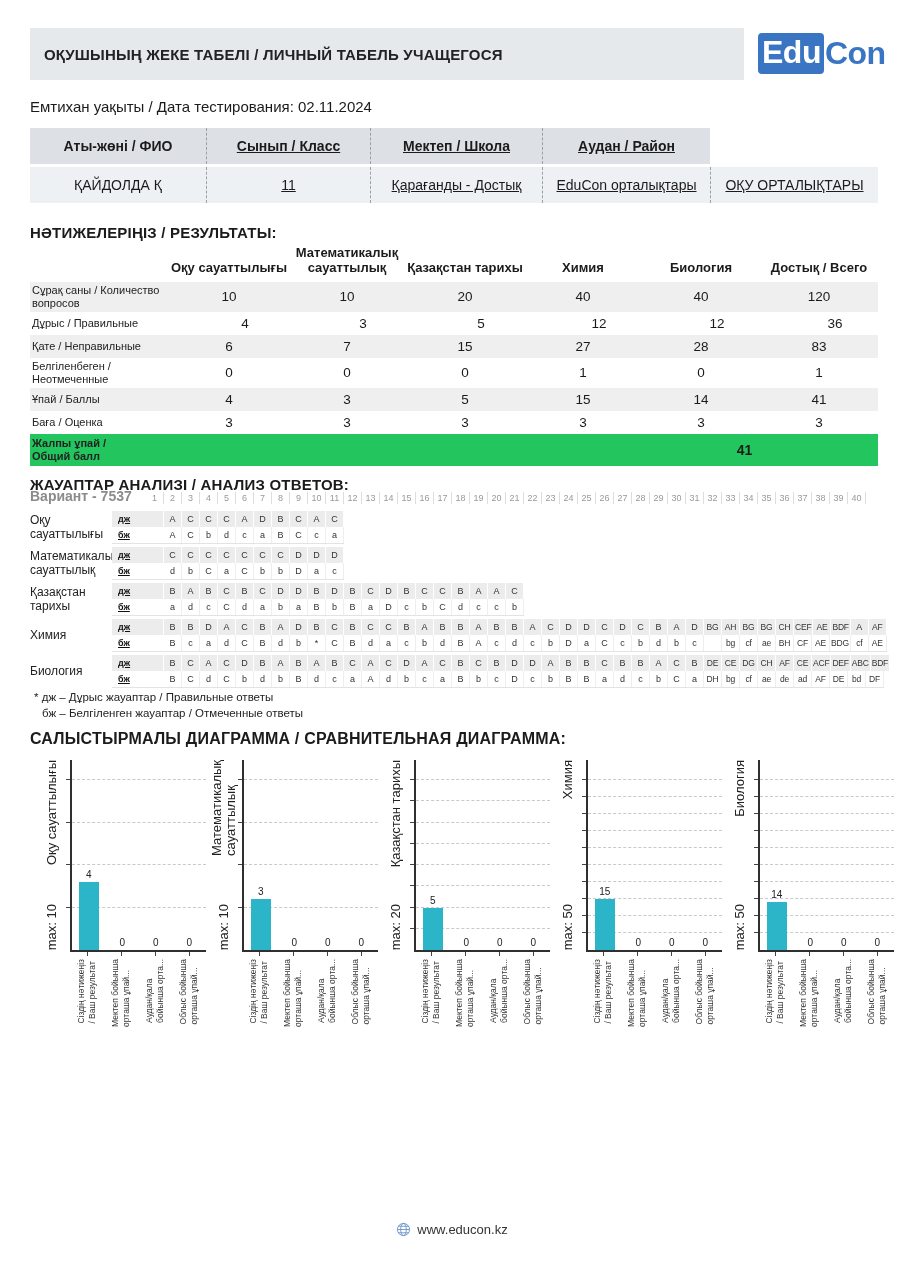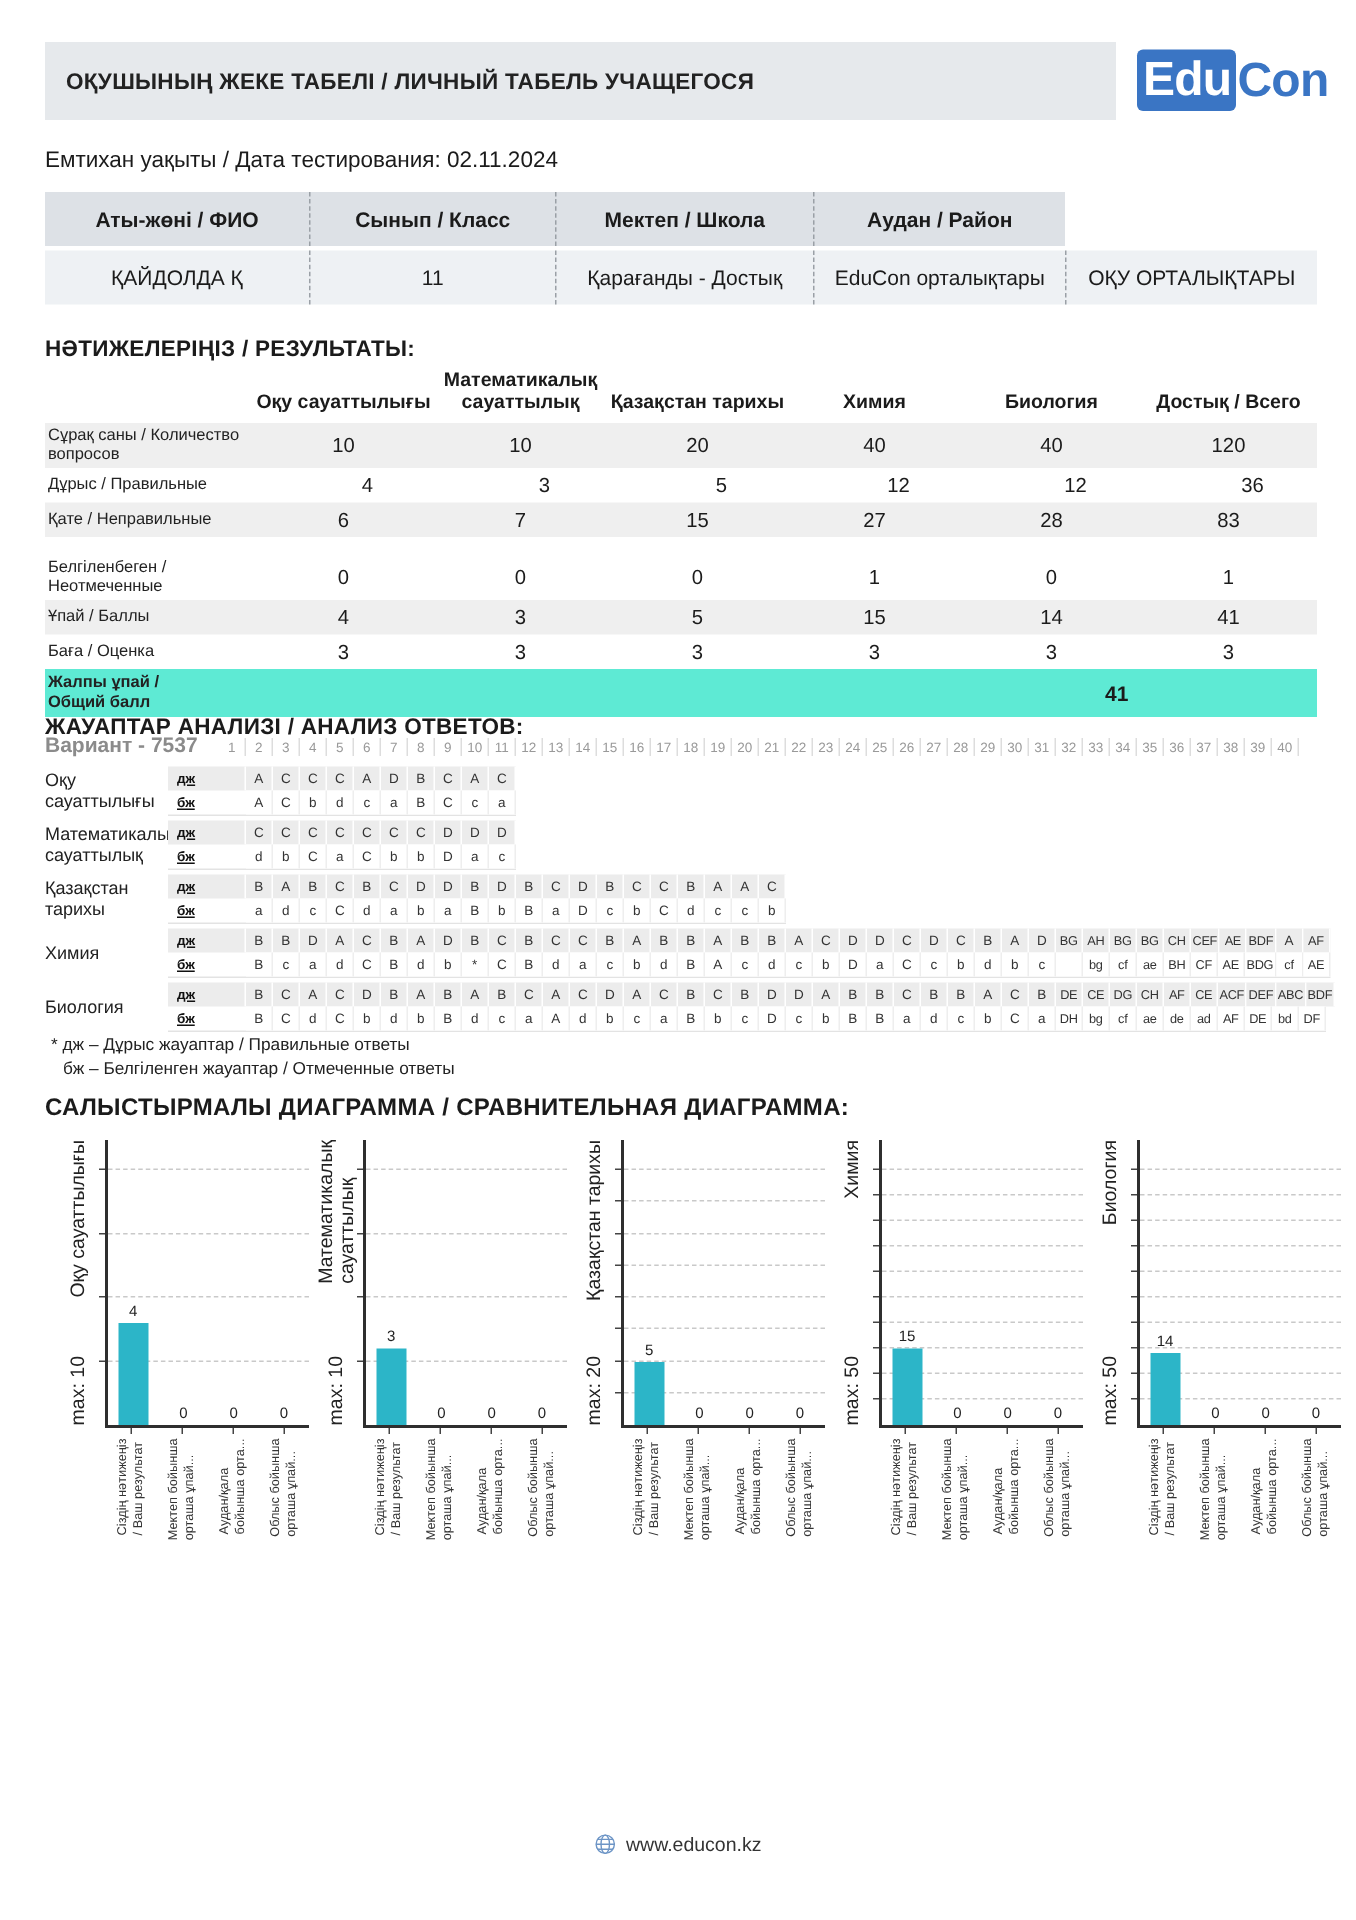--- a/index.html
+++ b/index.html
@@ -17,33 +17,33 @@
   .logo-edu{background:#3a75c4;color:#fff;padding:1px 3px 3px 4px;border-radius:4px;}
   .logo-con{color:#3a75c4;padding-left:1px;}
   .dateline{position:absolute;left:30px;top:98px;font-size:15px;color:#1b1b1b;}
   
   .info-table{position:absolute;left:30px;top:128px;width:848px;}
   .info-row{display:flex;}
   .info-row.hdr .icell{background:#dde1e6;font-weight:bold;}
   .info-row.val .icell{background:#eef1f4;margin-top:3px;}
   .icell{box-sizing:border-box;height:36px;display:flex;align-items:center;justify-content:center;
     font-size:14px;text-align:center;}
-  .icell + .icell{border-left:1px dashed #9aa0a6;}
+  .icell + .icell{border-left:1px dashed #9aa0a6;text-decoration:underline;}
   .ic0{width:176px;} .ic1{width:164px;} .ic2{width:172px;} .ic3{width:168px;} .ic4{width:168px;}
   
   .sec-title{position:absolute;left:30px;font-weight:bold;font-size:15px;color:#1b1b1b;letter-spacing:.2px;}
   
   .results{position:absolute;left:30px;top:246px;width:848px;font-size:13px;}
   .rrow{display:flex;align-items:stretch;}
   .rhead .rcell{font-weight:bold;font-size:13px;align-items:flex-end;padding-bottom:6px;}
   .rcell{box-sizing:border-box;display:flex;align-items:center;justify-content:center;text-align:center;line-height:1.15;}
   .rlabel{width:140px;justify-content:flex-start;text-align:left;font-size:11px;color:#222;padding:2px 4px 2px 2px;}
   .rval{flex:1;font-size:13.5px;}
   .stripe{background:#efefef;}
-  .rtotal{background:#5eead4;min-height:32px;}
+  .rtotal{background:#22c55e;min-height:32px;}
   .rtotal .rlabel{font-weight:bold;white-space:pre-line;line-height:1.2;}
   .rtotal .rtotal-val{flex:1;display:flex;align-items:center;justify-content:center;
     padding-left:52%;box-sizing:border-box;font-weight:bold;font-size:14px;}
   
   .variant{position:absolute;left:30px;top:488px;font-weight:bold;font-size:14px;color:#8b8b8b;}
   .qnums{position:absolute;left:146px;top:492px;display:flex;}
   .qnum{width:18px;box-sizing:border-box;font-size:9px;color:#999;text-align:center;
     border-right:1px solid #ddd;padding:1px 0;}
   .agrid{position:absolute;left:30px;top:511px;}
   .subj{display:flex;align-items:center;margin-bottom:3px;}
@@ -145,21 +145,21 @@
     </div>
     <div class="rrow stripe" style="min-height: 23px;">
       <div class="rcell rlabel">Қате / Неправильные</div>
       <div class="rcell rval">6</div>
       <div class="rcell rval">7</div>
       <div class="rcell rval">15</div>
       <div class="rcell rval">27</div>
       <div class="rcell rval">28</div>
       <div class="rcell rval">83</div>
     </div>
-    <div class="rrow" style="min-height: 30px; margin-top: 12px;">
+    <div class="rrow" style="min-height: 30px;">
       <div class="rcell rlabel">Белгіленбеген / Неотмеченные</div>
       <div class="rcell rval">0</div>
       <div class="rcell rval">0</div>
       <div class="rcell rval">0</div>
       <div class="rcell rval">1</div>
       <div class="rcell rval">0</div>
       <div class="rcell rval">1</div>
     </div>
     <div class="rrow stripe" style="min-height: 23px;">
       <div class="rcell rlabel">Ұпай / Баллы</div>

